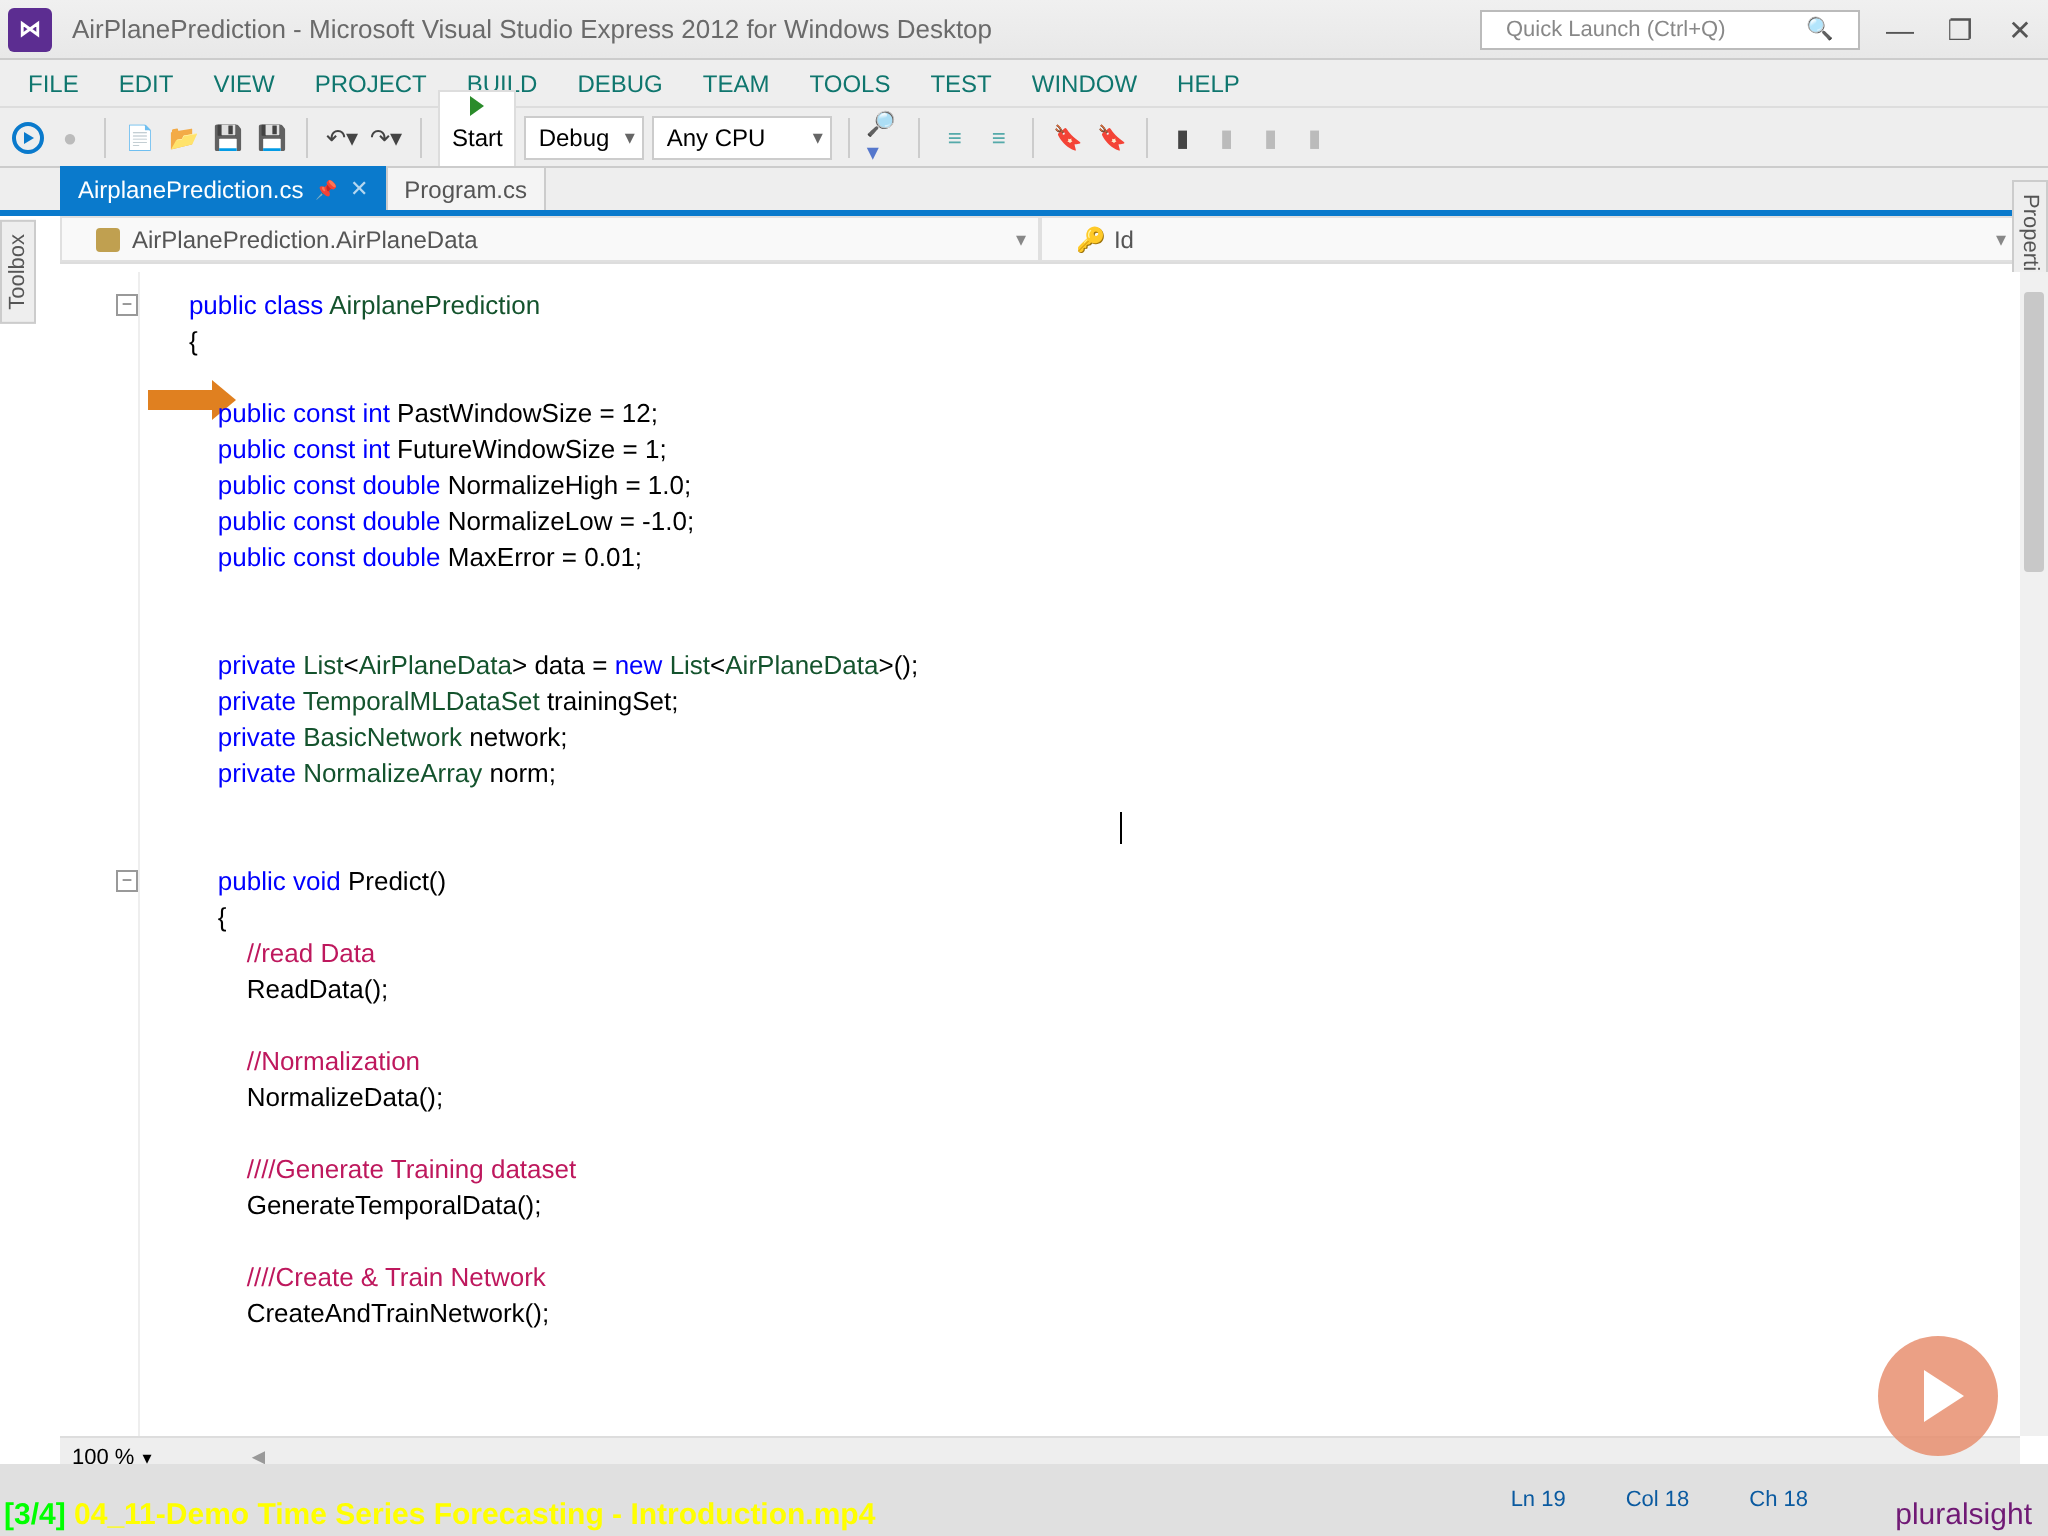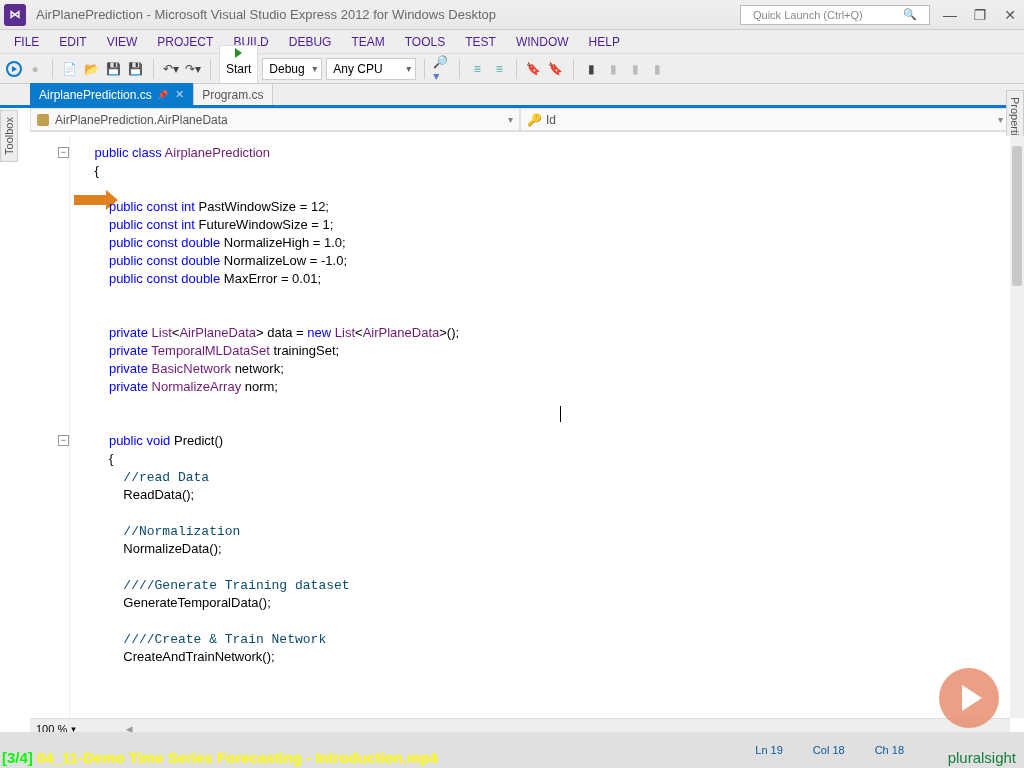--- a/index.html
+++ b/index.html
@@ -4,65 +4,65 @@
 <style>
 * { margin: 0; padding: 0; box-sizing: border-box; font-family: "Segoe UI", Tahoma, sans-serif; }
 body { width: 1024px; height: 768px; overflow: hidden; background: #fff; position: relative; }
 .titlebar { height: 30px; background: linear-gradient(#f0f0f0, #e8e8e8); border-bottom: 1px solid #ccc; display: flex; align-items: center; padding: 0 4px; }
 .vs-logo { width: 22px; height: 22px; background: #5c2d91; border-radius: 3px; margin-right: 10px; display: flex; align-items: center; justify-content: center; color: #fff; font-weight: bold; font-size: 11px; }
 .titlebar-text { color: #6a6a6a; font-size: 13px; flex: 1; }
 .quicklaunch { width: 190px; height: 20px; border: 1px solid #bbb; background: #fff; font-size: 11px; color: #888; padding: 1px 12px; display: flex; align-items: center; justify-content: space-between; margin-right: 10px; }
 .winbtns { display: flex; gap: 10px; }
 .winbtn { width: 20px; height: 20px; display: flex; align-items: center; justify-content: center; color: #555; font-size: 14px; cursor: pointer; }
 .menubar { height: 24px; background: #eee; display: flex; align-items: center; padding: 0 4px; border-bottom: 1px solid #ddd; }
-.menuitem { padding: 0 10px; font-size: 12px; color: #4c1d95; cursor: pointer; }
+.menuitem { padding: 0 10px; font-size: 12px; color: #0f766e; cursor: pointer; }
 .toolbar { height: 30px; background: #eee; border-bottom: 1px solid #ccc; display: flex; align-items: center; padding: 0 6px; gap: 4px; }
 .tbicon { width: 18px; height: 18px; display: inline-flex; align-items: center; justify-content: center; cursor: pointer; font-size: 12px; color: #444; }
 .tbicon.round { width:16px; height:16px; border-radius:50%; border:2px solid #0a7acc; position:relative; }
 .tbicon.round::after { content:""; position:absolute; width:0; height:0; border-left:5px solid #0a7acc; border-top:3px solid transparent; border-bottom:3px solid transparent; left:4px; top:3px; }
 .tbsep { width: 1px; height: 20px; background: #ccc; margin: 0 4px; }
 .start-btn { display: flex; align-items: center; gap: 4px; padding: 2px 6px; border: 1px solid #ddd; background: #fff; font-size: 12px; cursor: pointer; flex-direction: column; }
 .start-tri { width:0; height:0; border-left:7px solid #2a8b2a; border-top:5px solid transparent; border-bottom:5px solid transparent; }
 .combo { height: 22px; border: 1px solid #ccc; background: #fff; font-size: 12px; padding: 0 18px 0 6px; display: flex; align-items: center; position: relative; cursor: pointer; }
 .combo::after { content: "▾"; position: absolute; right: 4px; color: #666; font-size: 10px; }
 .tabstrip { height: 24px; background: #eee; display: flex; align-items: flex-end; padding-left: 30px; border-bottom: 3px solid #0a7acc; }
 .tab { height: 22px; padding: 0 8px; font-size: 12px; display: flex; align-items: center; gap: 6px; border: 1px solid #ccc; border-bottom: none; background: #f4f4f4; color: #555; cursor: pointer; position: relative; }
 .tab.active { background: #0a7acc; color: #fff; border-color: #0a7acc; }
 .tab-close { font-size: 11px; color: inherit; opacity: .7; }
 .tab-pin { font-size: 9px; }
 .navbar { height: 24px; background: #f9f9f9; border-bottom: 1px solid #ddd; display: flex; margin-left: 30px; margin-right: 14px; }
-.navcombo { flex: 1; display: flex; align-items: center; padding: 0 6px; font-size: 12px; color: #555; border: 1px solid #e0e0e0; position: relative; }
+.navcombo { flex: 1; display: flex; align-items: center; padding: 0 17px; font-size: 12px; color: #555; border: 1px solid #e0e0e0; position: relative; }
 .navcombo::after { content: "▾"; position: absolute; right: 6px; color: #888; font-size: 10px; }
 .navicon { width: 12px; height: 12px; background: #c0a050; margin-right: 6px; border-radius: 2px; }
 .sidetab { position: absolute; writing-mode: vertical-rl; text-orientation: mixed; font-size: 11px; color: #555; background: #eee; border: 1px solid #ccc; padding: 6px 2px; cursor: pointer; }
 .sidetab.left { left: 0; top: 110px; transform: rotate(180deg); }
 .sidetab.r1 { right: 0; top: 90px; }
 .sidetab.r2 { right: 0; top: 160px; }
 .editor { position: absolute; left: 30px; right: 14px; top: 136px; bottom: 50px; background: #fff; font-family: Consolas, monospace; font-size: 13px; overflow: hidden; }
 .gutter { position: absolute; left: 0; top: 0; bottom: 0; width: 40px; background: #fff; border-right: 1px solid #eee; }
 .expander { position: absolute; left: 28px; width: 11px; height: 11px; border: 1px solid #999; background: #fff; font-size: 9px; line-height: 9px; text-align: center; color: #666; cursor: pointer; }
 .code { position: absolute; left: 50px; top: 8px; right: 10px; line-height: 18px; }
 .line { white-space: pre; height: 18px; }
 .kw { color: #0000ff; }
-.ty { color: #701a75; }
-.cm { color: #0c4a6e; font-family: Liberation Mono, monospace; }
+.ty { color: #14532d; }
+.cm { color: #be185d; }
 .arrow { position: absolute; left: 44px; top: 59px; }
 .arrow-body { width: 32px; height: 10px; background: #e08020; }
 .arrow-head { width: 0; height: 0; border-left: 12px solid #e08020; border-top: 10px solid transparent; border-bottom: 10px solid transparent; position: absolute; left: 32px; top: -5px; }
 .caret { position: absolute; width: 1px; height: 16px; background: #000; }
 .zoombar { position: absolute; left: 30px; right: 14px; bottom: 30px; height: 20px; background: #eee; border-top: 1px solid #ddd; display: flex; align-items: center; font-size: 11px; padding: 0 6px; gap: 40px; }
 .zoomcombo { display: flex; align-items: center; gap: 4px; }
 .bottomtabs { position: absolute; left: 30px; bottom: 14px; height: 18px; display: flex; gap: 4px; font-size: 11px; }
 .bottomtab { padding: 1px 6px; background: #e5e5e5; border: 1px solid #ccc; cursor: pointer; color: #555; margin-left: 27px; }
 .statusbar { position: absolute; left: 0; right: 0; bottom: 0; height: 36px; background: #e0e0e0; display: flex; align-items: center; font-size: 11px; }
 .video-overlay { position: absolute; left: 2px; bottom: 2px; font-size: 15px; font-weight: bold; font-family: sans-serif; }
 .ovl-green { color: #00ff00; }
 .ovl-yel { color: #ffff00; }
 .statusright { position: absolute; right: 120px; display: flex; gap: 30px; color: #0a5aa0; }
-.logo-ps { position: absolute; right: 8px; bottom: 2px; color: #15803d; font-size: 15px; font-family: sans-serif; }
+.logo-ps { position: absolute; right: 8px; bottom: 2px; color: #701a75; font-size: 15px; font-family: sans-serif; }
 .playbtn { position: absolute; right: 25px; bottom: 40px; width: 60px; height: 60px; border-radius: 50%; background: #e89070; display: flex; align-items: center; justify-content: center; opacity: .85; }
 .playbtn::after { content: ""; width: 0; height: 0; border-left: 20px solid #fff; border-top: 13px solid transparent; border-bottom: 13px solid transparent; margin-left: 5px; }
 .scrollv { position: absolute; right: 0; top: 136px; bottom: 50px; width: 14px; background: #f0f0f0; }
 .scrollthumb { position: absolute; top: 10px; width: 10px; left: 2px; height: 140px; background: #c8c8c8; border-radius: 2px; }
 .splitmark { position: absolute; right: -2px; top: 134px; font-size: 16px; color: #888; }
 </style>
 </head>
 <body>
 
 <div class="titlebar">

